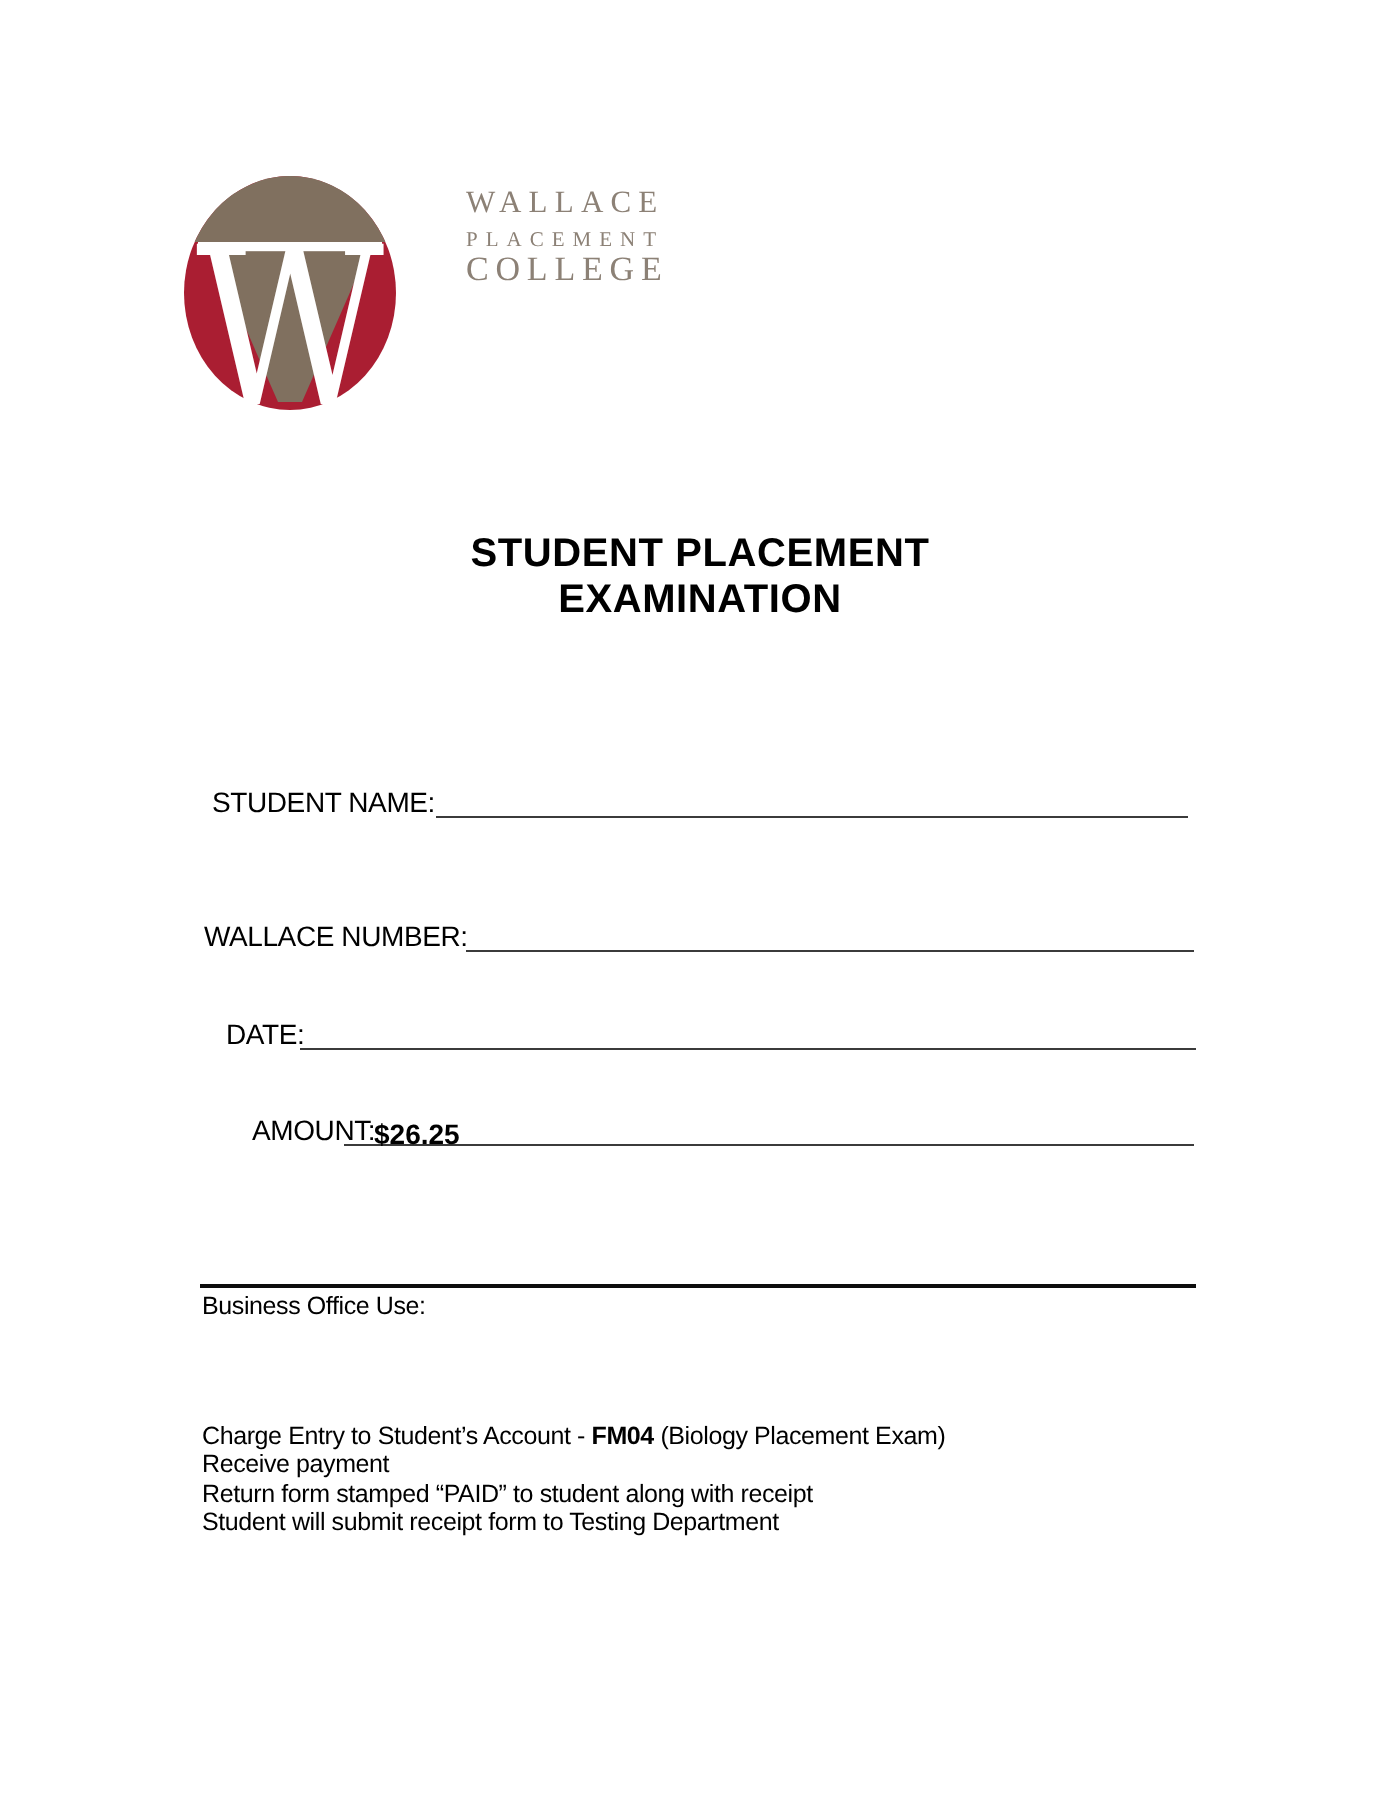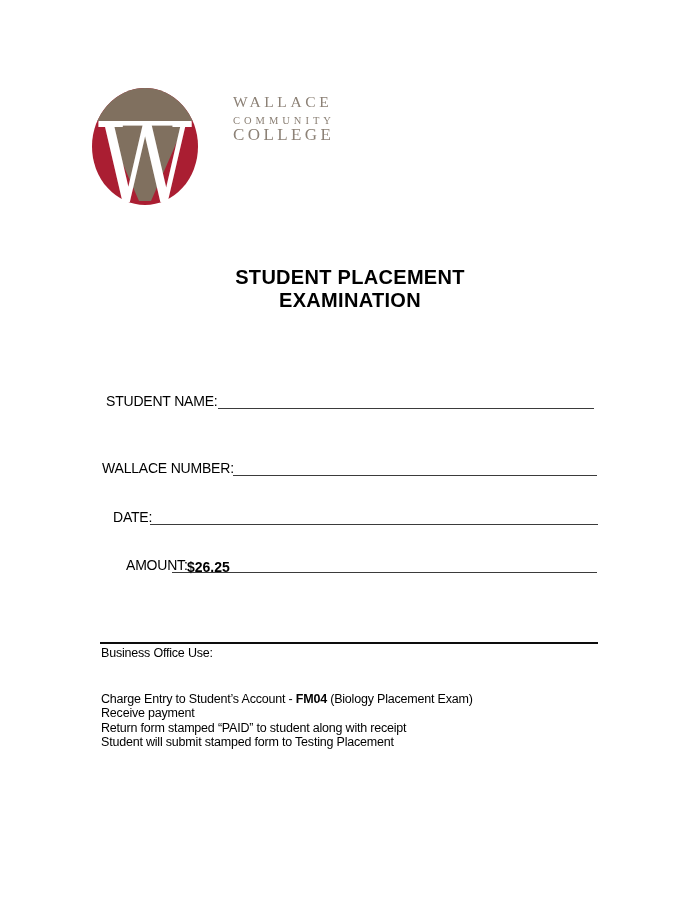--- a/index.html
+++ b/index.html
@@ -34,40 +34,40 @@
   .lbl-date{left:113px;top:509px;}
   .lbl-amount{left:102px;top:557px;margin-left:24px;}
   .line-name{left:218px;top:408px;width:376px;}
   .line-number{left:233px;top:475px;width:364px;}
   .line-date{left:150px;top:524px;width:448px;}
   .line-amount{left:172px;top:572px;width:425px;}
   .amount-value{position:absolute;left:187px;top:559px;font-size:14px;font-weight:700;color:#000;}
   
   .footer-rule{position:absolute;left:100px;top:642px;width:498px;height:2.2px;background:var(--ink);}
   .footer-label{position:absolute;left:101px;top:646px;font-size:12.5px;letter-spacing:-0.2px;color:#000;}
-  .footer-block{position:absolute;left:101px;top:692px;font-size:12.5px;line-height:14.4px;
+  .footer-block{position:absolute;left:101px;top:711px;font-size:12.5px;line-height:14.4px;
     letter-spacing:-0.2px;color:#000;}
   .footer-block b{font-weight:700;}
 </style>
 </head>
 <body>
 
 <div class="page">
 
   <svg class="logo-mark" viewBox="0 0 106 117" xmlns="http://www.w3.org/2000/svg" aria-hidden="true">
     <ellipse cx="53" cy="58.5" rx="53" ry="58.5" fill="#AA1E32"></ellipse>
     <path d="M5.3,33 A53,58.5 0 0 1 100.7,33 Z" fill="#80705F"></path>
     <path d="M12,33 L94,33 L59,113 L47,113 Z" fill="#80705F"></path>
     <rect x="7" y="33" width="92" height="4.6" fill="#ffffff"></rect>
     <text x="53" y="114" text-anchor="middle" font-size="110" font-family="DejaVu Serif, Liberation Serif, serif" fill="#ffffff" textLength="94" lengthAdjust="spacingAndGlyphs">W</text>
   </svg>
 
   <div class="wordmark">
     <div class="wm1">WALLACE</div>
-    <div class="wm2">COMMUNITY</div>
+    <div class="wm2">PLACEMENT</div>
     <div class="wm3">COLLEGE</div>
   </div>
 
   <div class="title">
     <div>STUDENT PLACEMENT</div>
     <div>EXAMINATION</div>
   </div>
 
   <span class="field-label lbl-name">STUDENT NAME:</span>
   <div class="field-line line-name"></div>
@@ -82,16 +82,16 @@
   <div class="field-line line-amount"></div>
   <span class="amount-value">$26.25</span>
 
   <div class="footer-rule"></div>
   <div class="footer-label">Business Office Use:</div>
 
   <div class="footer-block">
     <div><span>Charge Entry to Student’s Account - </span><b>FM04</b><span> (Biology Placement Exam)</span></div>
     <div>Receive payment</div>
     <div>Return form stamped “PAID” to student along with receipt</div>
-    <div>Student will submit stamped form to Testing Placement</div>
+    <div>Student will submit receipt form to Testing Department</div>
   </div>
 
 </div>
 
 </body></html>

